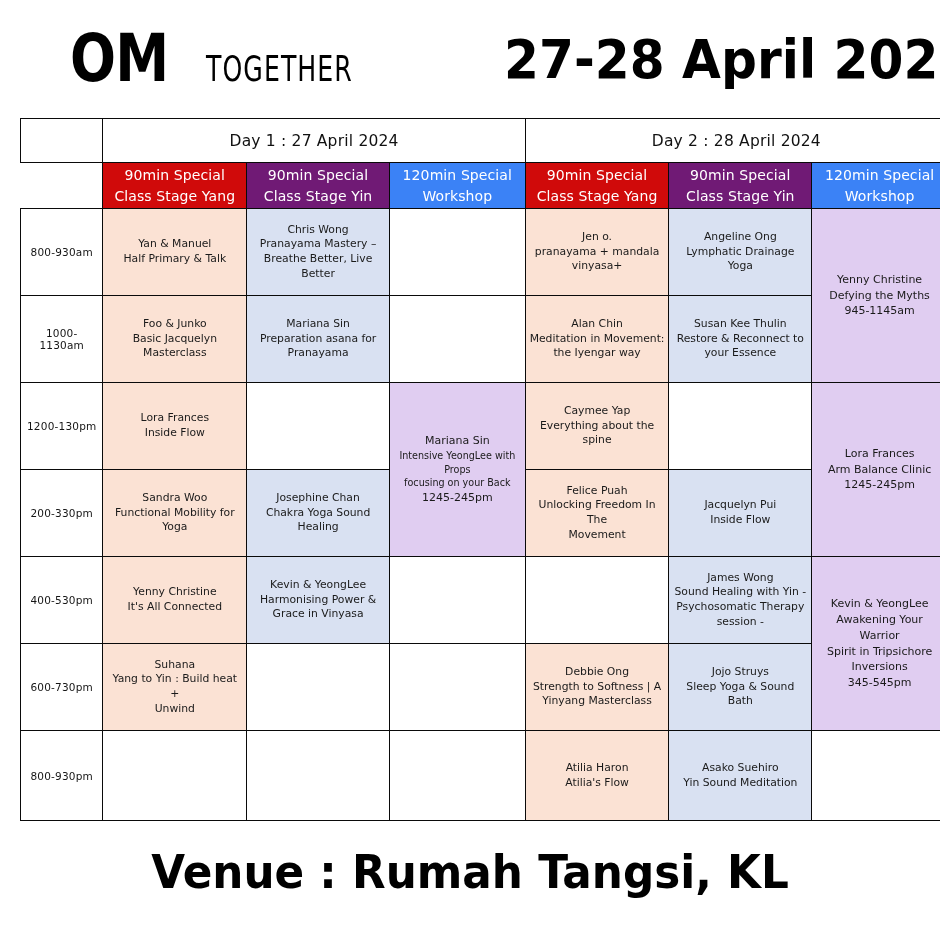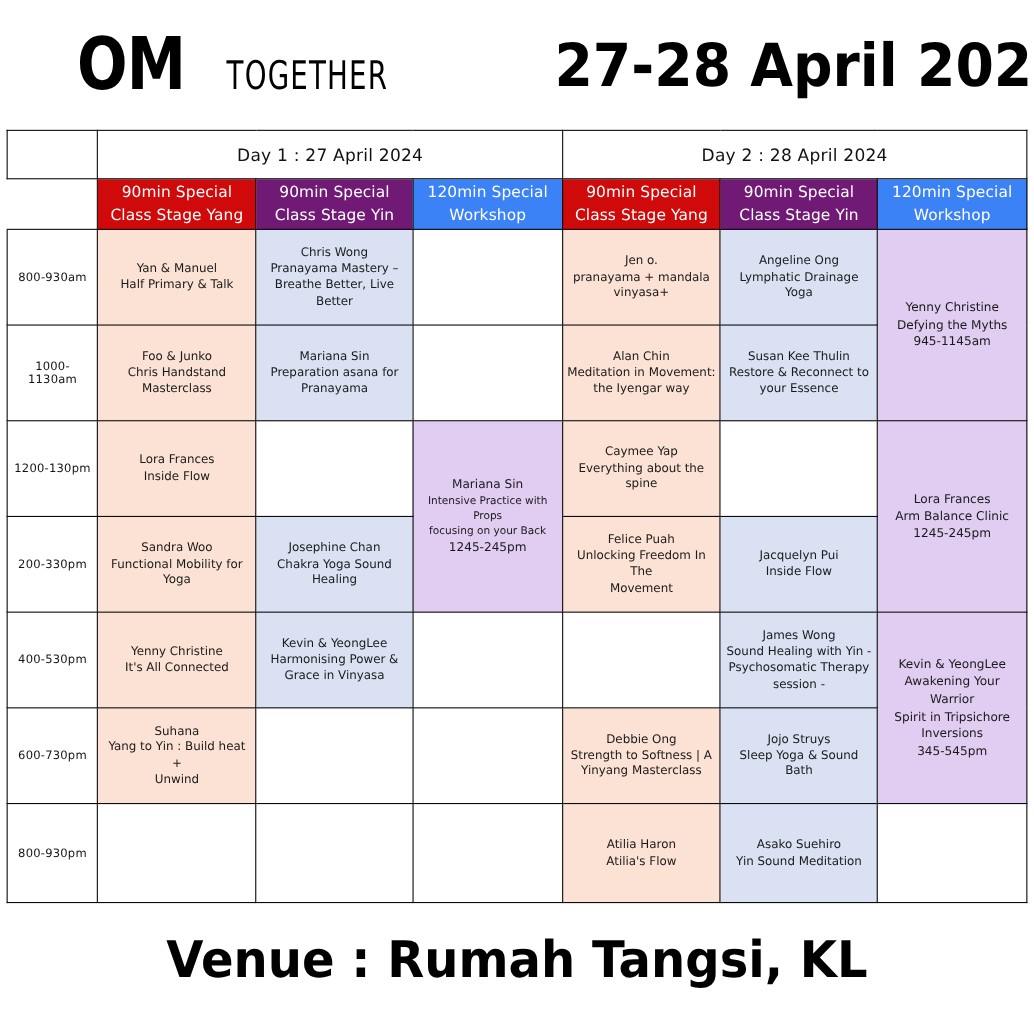--- a/index.html
+++ b/index.html
@@ -55,21 +55,21 @@
     letter-spacing: 0px;
     color: #000;
     margin-left: 88px;
     transform: scaleX(0.93);
     transform-origin: left center;
     white-space: nowrap;
   }
 
   
   .sched-wrap {
-    padding: 0 6px;
+    padding: 0 20px;
     border-radius: 30px;
   }
   table.schedule {
     width: 928px;
     border-collapse: collapse;
     table-layout: fixed;
     font-family: "DejaVu Sans", sans-serif;
   }
   table.schedule td, table.schedule th {
     border: 1.6px solid #0a0a0a;
@@ -227,21 +227,21 @@
         <span class="line">Defying the Myths</span>
         <span class="line">945-1145am</span>
       </td>
     </tr>
 
     <tr class="r-body">
       <td class="time-cell">1000-1130am</td>
 
       <td class="sess bg-yang">
         <span class="line">Foo &amp; Junko</span>
-        <span class="line">Chris Handstand</span>
+        <span class="line">Basic Jacquelyn</span>
         <span class="line">Masterclass</span>
       </td>
 
       <td class="sess bg-yin">
         <span class="line">Mariana Sin</span>
         <span class="line">Preparation asana for</span>
         <span class="line">Pranayama</span>
       </td>
 
       <td class="bg-none"></td>
@@ -264,21 +264,21 @@
 
       <td class="sess bg-yang">
         <span class="line">Lora Frances</span>
         <span class="line">Inside Flow</span>
       </td>
 
       <td class="bg-none"></td>
 
       <td class="sess shop-cell bg-shop" rowspan="2">
         <span class="line">Mariana Sin</span>
-        <span class="line small">Intensive Practice with Props</span>
+        <span class="line small">Intensive YeongLee with Props</span>
         <span class="line small">focusing on your Back</span>
         <span class="line">1245-245pm</span>
       </td>
 
       <td class="sess bg-yang">
         <span class="line">Caymee Yap</span>
         <span class="line">Everything about the spine</span>
       </td>
 
       <td class="bg-none"></td>

